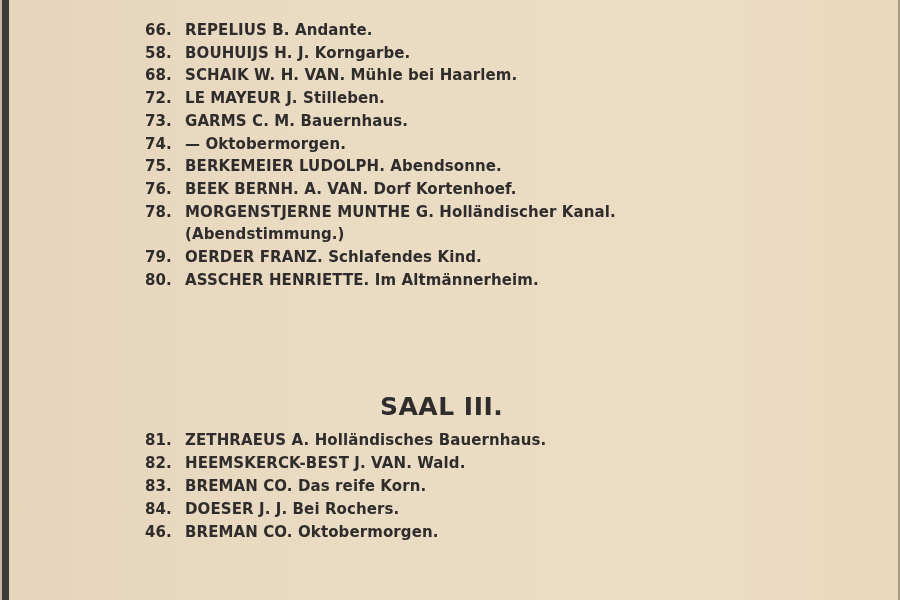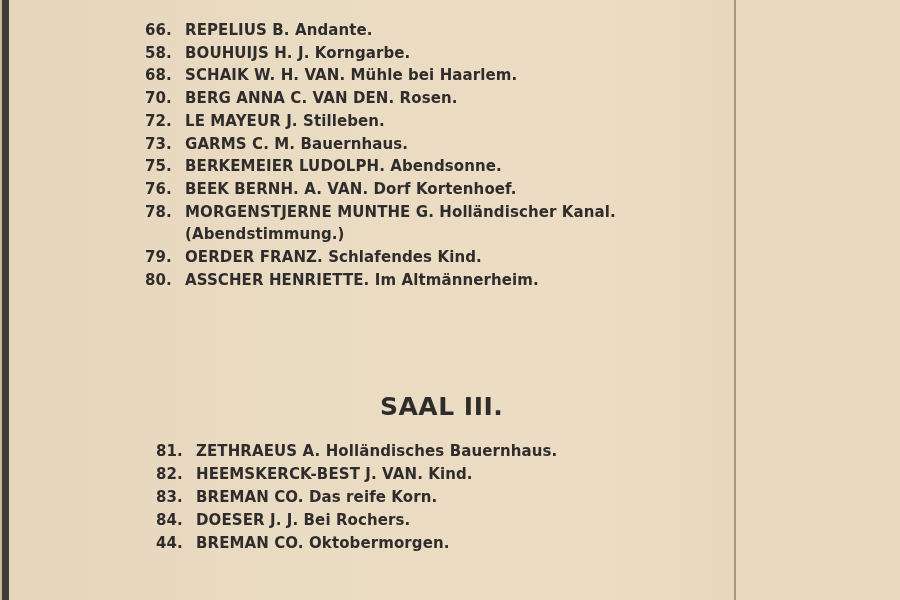--- a/index.html
+++ b/index.html
@@ -10,21 +10,21 @@
       width: 900px;
       height: 600px;
       overflow: hidden;
       background: #e9d9c0;
       position: relative;
       font-family: "DejaVu Sans", sans-serif;
     }
     .page {
       position: absolute;
       left: 0; top: 0;
-      width: 736px; height: 600px;
+      width: 900px; height: 600px;
       background: linear-gradient(90deg, #e6d5bb 0%, #eadbc3 40%, #ecdcc3 80%, #ead8bd 100%);
     }
     .left-rule {
       position: absolute;
       left: 2px;
       top: 0;
       width: 7px;
       height: 600px;
       background: #3f3c38;
     }
@@ -77,52 +77,52 @@
       font-weight: bold;
       font-size: 25px;
       color: #2f2d2b;
       letter-spacing: 0.5px;
     }
     .list2 {
       position: absolute;
       left: 145px;
       top: 429px;
       width: 700px;
-      margin: 11px;
+      margin: 0;
       padding: 0;
       list-style: none;
     }
     .list2 .entry {
       line-height: 23px;
     }
   </style>
 </head>
 <body>
 
 <div class="page">
   <div class="left-rule-edge"></div>
   <div class="left-rule"></div>
   <div class="right-edge"></div>
 
   <ul class="list">
     <li class="entry"><span class="num">66.</span><span>REPELIUS B. Andante.</span></li>
     <li class="entry"><span class="num">58.</span><span>BOUHUIJS H. J. Korngarbe.</span></li>
     <li class="entry"><span class="num">68.</span><span>SCHAIK W. H. VAN. Mühle bei Haarlem.</span></li>
-    <li class="entry"><span class="num">70.</span><span>BERG ANNA C. VAN DEN. Rosen.</span></li>
     <li class="entry"><span class="num">72.</span><span>LE MAYEUR J. Stilleben.</span></li>
     <li class="entry"><span class="num">73.</span><span>GARMS C. M. Bauernhaus.</span></li>
+    <li class="entry"><span class="num">74.</span><span>— Oktobermorgen.</span></li>
     <li class="entry"><span class="num">75.</span><span>BERKEMEIER LUDOLPH. Abendsonne.</span></li>
     <li class="entry"><span class="num">76.</span><span>BEEK BERNH. A. VAN. Dorf Kortenhoef.</span></li>
     <li class="entry"><span class="num">78.</span><span>MORGENSTJERNE MUNTHE G. Holländischer Kanal.</span><span class="cont">(Abendstimmung.)</span></li>
     <li class="entry"><span class="num">79.</span><span>OERDER FRANZ. Schlafendes Kind.</span></li>
     <li class="entry"><span class="num">80.</span><span>ASSCHER HENRIETTE. Im Altmännerheim.</span></li>
   </ul>
 
   <div class="heading">SAAL III.</div>
 
   <ul class="list2">
     <li class="entry"><span class="num">81.</span><span>ZETHRAEUS A. Holländisches Bauernhaus.</span></li>
-    <li class="entry"><span class="num">82.</span><span>HEEMSKERCK-BEST J. VAN. Kind.</span></li>
+    <li class="entry"><span class="num">82.</span><span>HEEMSKERCK-BEST J. VAN. Wald.</span></li>
     <li class="entry"><span class="num">83.</span><span>BREMAN CO. Das reife Korn.</span></li>
     <li class="entry"><span class="num">84.</span><span>DOESER J. J. Bei Rochers.</span></li>
-    <li class="entry"><span class="num">44.</span><span>BREMAN CO. Oktobermorgen.</span></li>
+    <li class="entry"><span class="num">46.</span><span>BREMAN CO. Oktobermorgen.</span></li>
   </ul>
 </div>
 
 </body></html>

